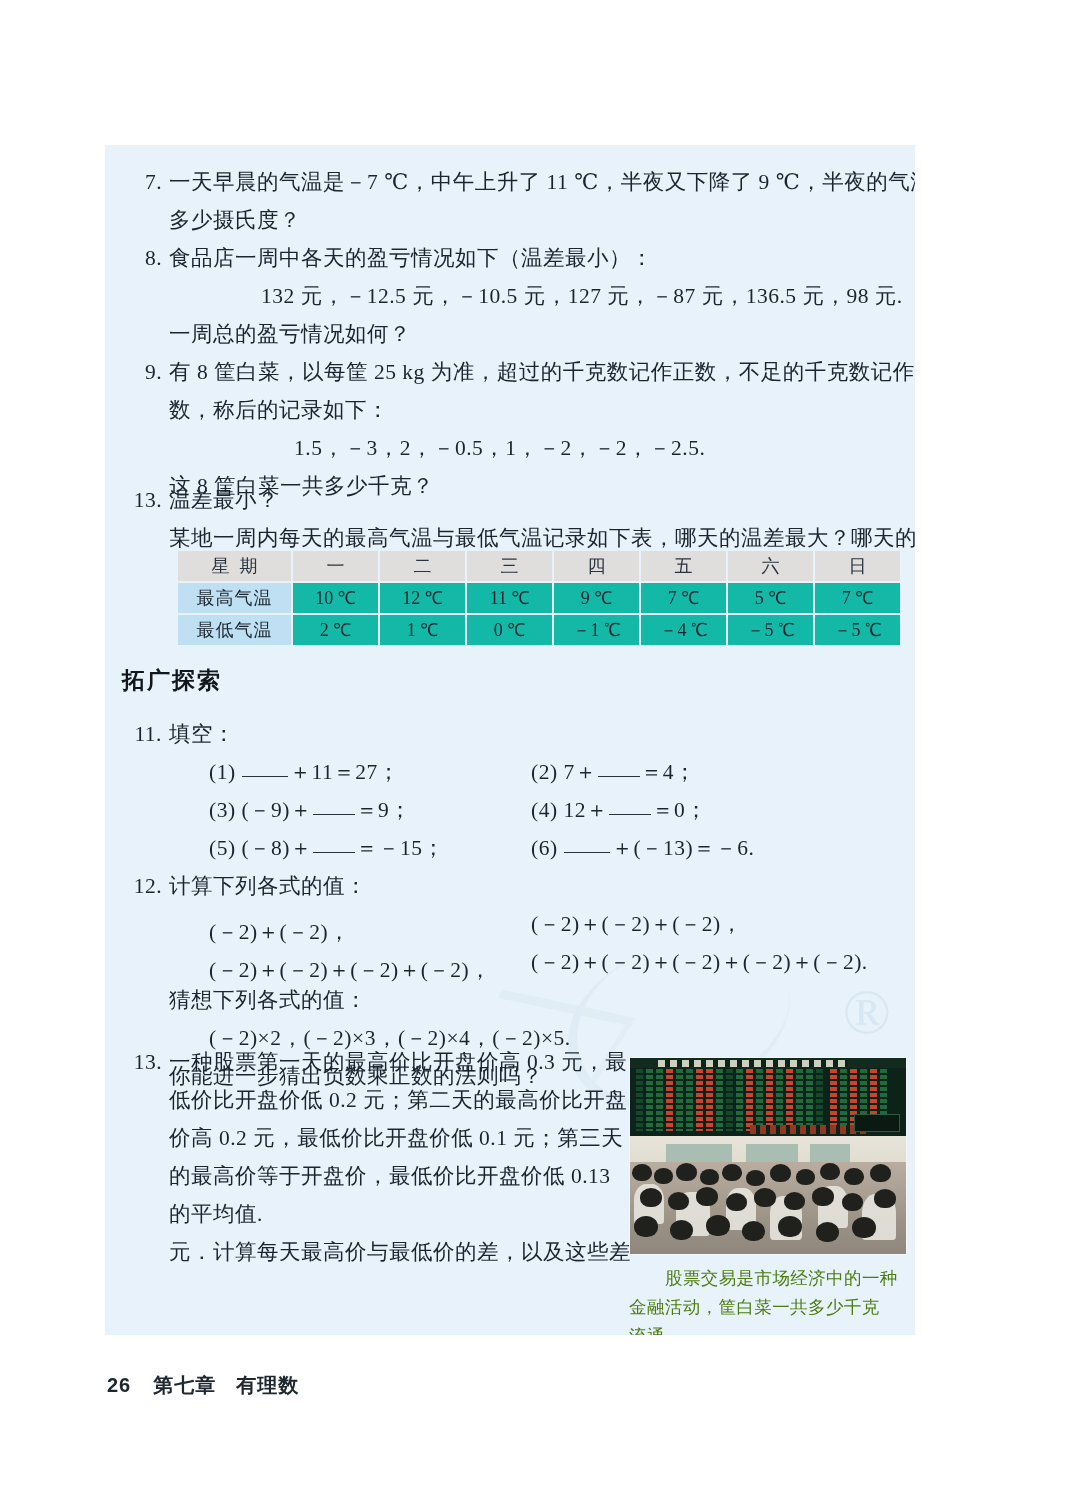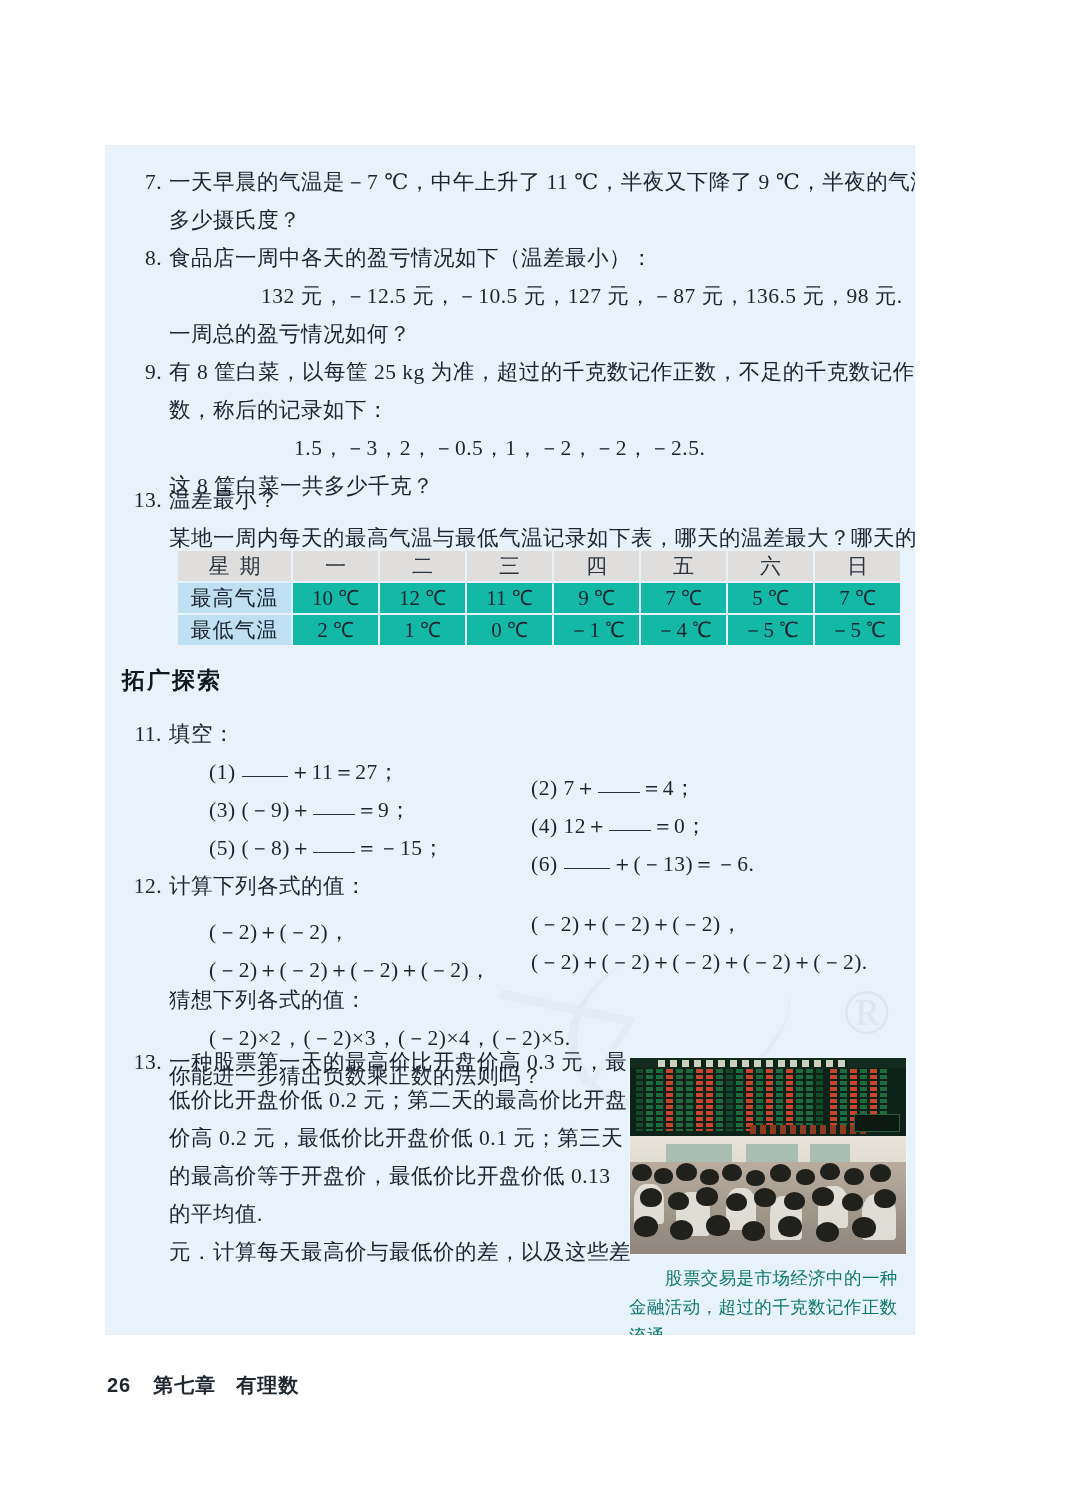--- a/index.html
+++ b/index.html
@@ -87,21 +87,21 @@
 
   
   #temp-table-wrap {
     position: absolute;
     left: 71px;
     top: 404px;
   }
   table.temp {
     border-collapse: separate;
     border-spacing: 2px;
-    font-size: 21px;
+    font-size: 18px;
     line-height: 1;
   }
   table.temp td, table.temp th {
     padding: 0;
     height: 30px;
     text-align: center;
     vertical-align: middle;
     font-weight: normal;
     font-family: "Liberation Serif", serif;
     white-space: nowrap;
@@ -144,21 +144,21 @@
     height: 38px;
   }
   .sub-a {
     position: absolute;
     left: 40px;
     top: 0;
   }
   .sub-b {
     position: absolute;
     left: 362px;
-    top: 16px;
+    top: 0;
   }
   .blank {
     display: inline-block;
     width: 46px;
     border-bottom: 1.6px solid #26323d;
     vertical-align: 2px;
     margin: 0 1px;
   }
   .blank-s {
     display: inline-block;
@@ -274,21 +274,21 @@
     position: absolute;
     border-radius: 40% 40% 10% 10%;
     background: #e6e4dd;
     opacity: .9;
   }
   #caption {
     margin-top: 9px;
     font-size: 17.5px;
     line-height: 29px;
     letter-spacing: .4px;
-    color: #0f766e;
+    color: #4d7c0f;
   }
   #caption .cap-line { display: block; white-space: nowrap; }
   #caption .cap-first { text-indent: 36px; }
 
   
   #footer {
     position: absolute;
     left: 107px;
     top: 1372px;
     font-size: 20px;
@@ -534,21 +534,21 @@
         <div class="head" style="left:76px;  top:53px; width:24px; height:21px;"></div>
         <div class="head" style="left:112px; top:59px; width:23px; height:20px;"></div>
         <div class="head" style="left:148px; top:54px; width:24px; height:21px;"></div>
         <div class="head" style="left:186px; top:60px; width:23px; height:20px;"></div>
         <div class="head" style="left:222px; top:55px; width:24px; height:21px;"></div>
       </div>
     </div>
 
     <div id="caption">
       <span class="cap-line cap-first">股票交易是市场经济中的一种</span>
-      <span class="cap-line">金融活动，超过的千克数记作正数</span>
+      <span class="cap-line">金融活动，筐白菜一共多少千克</span>
       <span class="cap-line">流通.</span>
     </div>
   </div>
 
 </div>
 
 <div id="footer">
   <span class="pg">26</span><span class="chp">第七章</span><span>有理数</span>
 </div>
 

